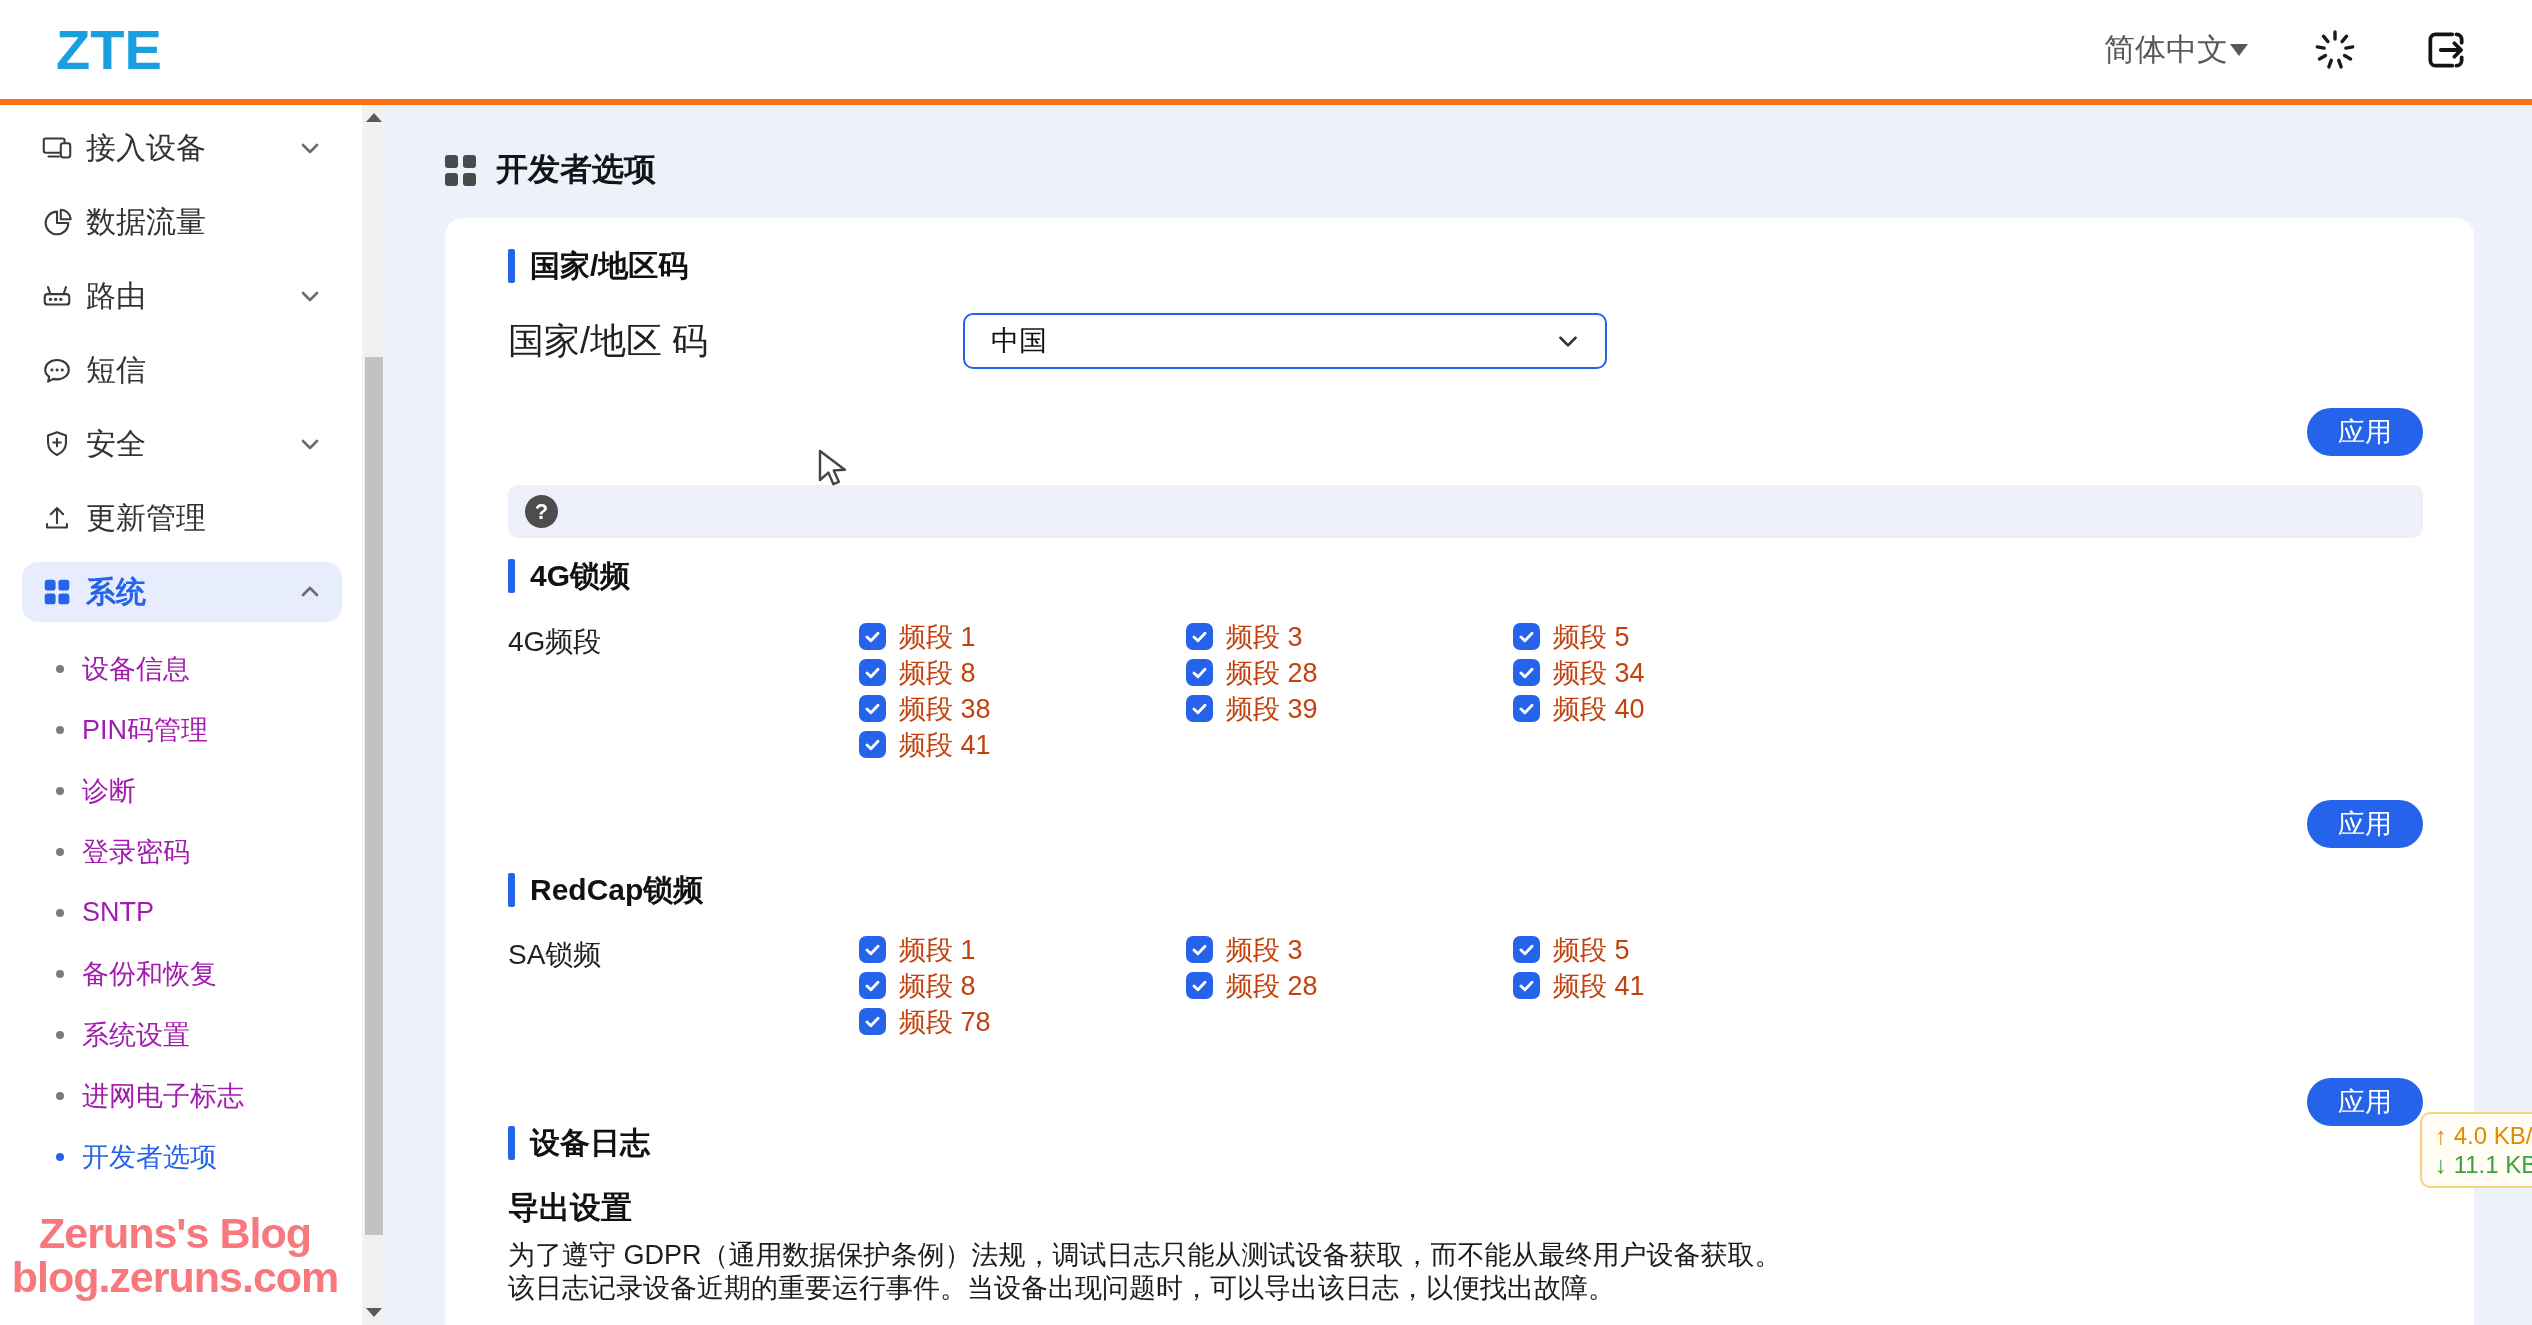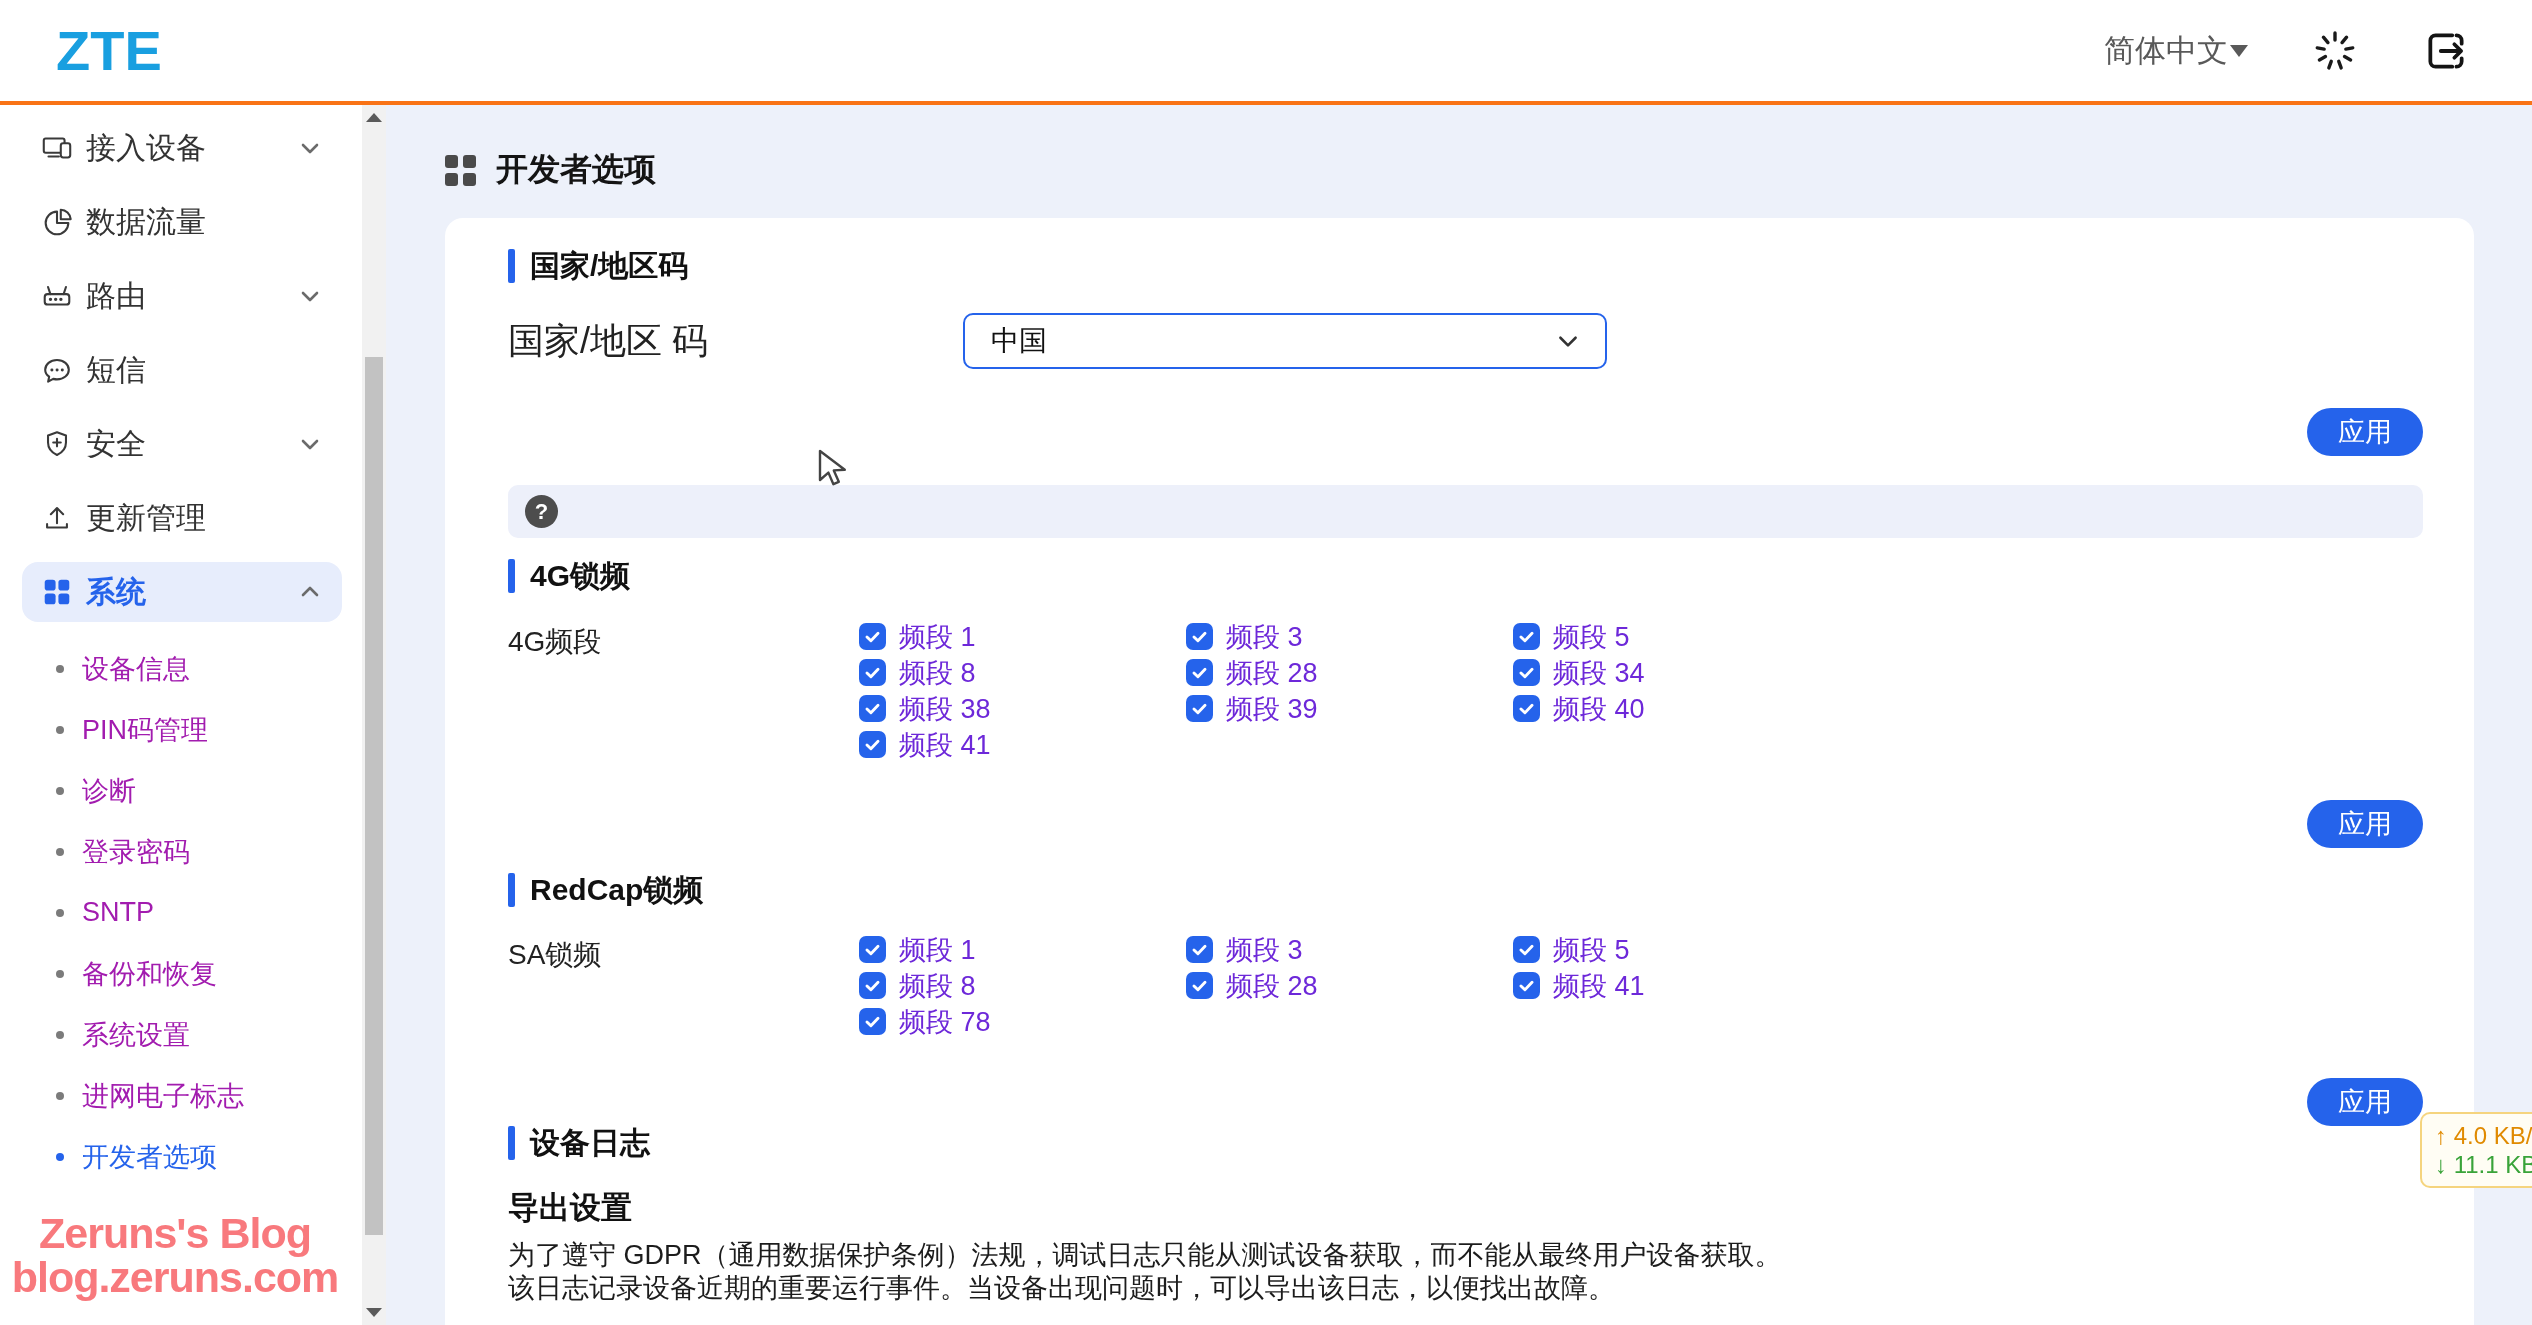--- a/index.html
+++ b/index.html
@@ -3,21 +3,21 @@
 <meta charset="utf-8">
 <style>
   * { box-sizing: border-box; }
   html,body { margin:0; padding:0; }
   body {
     width:2532px; height:1325px; overflow:hidden; position:relative;
     font-family:"Liberation Sans","DejaVu Sans",sans-serif; background:#fff; color:#1b1b1b;
   }
   
   .app-header {
-    height:105px; background:#fff; border-bottom:4px solid #f97316;
+    height:105px; background:#fff; border-bottom:6px solid #f97316;
     display:flex; align-items:center; justify-content:space-between;
     padding:0 62px 0 56px;
   }
   .logo { color:#199fe0; font-size:56px; font-weight:800; letter-spacing:0px; }
   .header-right { display:flex; align-items:center; gap:64px; }
   .lang { display:flex; align-items:center; gap:2px; color:#595959; font-size:31px; cursor:pointer; }
   .lang .caret { width:0; height:0; border:9px solid transparent; border-top:12px solid #595959; margin-top:10px; }
   .hicon { display:flex; align-items:center; justify-content:center; cursor:pointer; }
   
   .shell { display:flex; height:1220px; }
@@ -76,21 +76,21 @@
   .btn {
     min-width:116px; height:48px; border:none; border-radius:24px; background:#2563eb; color:#fff;
     font-size:27px; font-family:inherit; display:flex; align-items:center; justify-content:center;
     padding:0 30px; cursor:pointer;
   }
   .help-row { margin-top:29px; height:53px; background:#edf0fa; border-radius:10px; display:flex; align-items:center; padding:0 17px; }
   .qmark { width:33px; height:33px; border-radius:50%; background:#4d4d4d; color:#fff; font-size:22px; font-weight:bold; display:flex; align-items:center; justify-content:center; cursor:pointer; }
   .check-row { display:flex; margin-top:30px; }
   .check-row .flabel2 { width:351px; font-size:28px; color:#222; flex:none; padding-top:0px; }
   .band-grid { display:grid; grid-template-columns:repeat(3,327px); row-gap:9px; }
-  .band { display:flex; align-items:center; gap:13px; height:27px; font-size:27px; color:#6d28d9; }
+  .band { display:flex; align-items:center; gap:13px; height:27px; font-size:27px; color:#c2410c; }
   .cb { width:27px; height:27px; border-radius:7px; background:#2563eb; flex:none; display:flex; align-items:center; justify-content:center; cursor:pointer; }
   .cb svg { width:19px; height:19px; }
   .sub-h { font-size:31px; font-weight:bold; color:#111; margin:27px 0 0 0; }
   .desc { margin-top:10px; font-size:27px; color:#1c1c1c; line-height:33px; }
   .mt21 { margin-top:21px; } .mt25 { margin-top:25px; } .mt26 { }
   .mt29 { margin-top:29px; } .mt39 { margin-top:39px; }
   .mt42 { margin-top:42px; } .mt43 { margin-top:43px; }
   
   .speed {
     position:absolute; right:0; top:1112px; z-index:40; background:#fffdf4;

